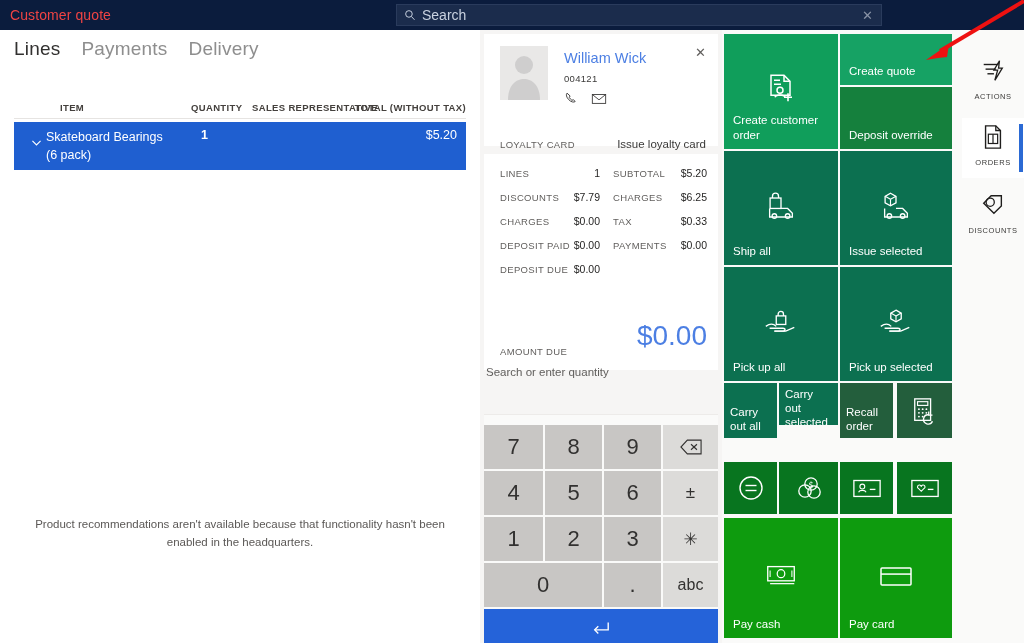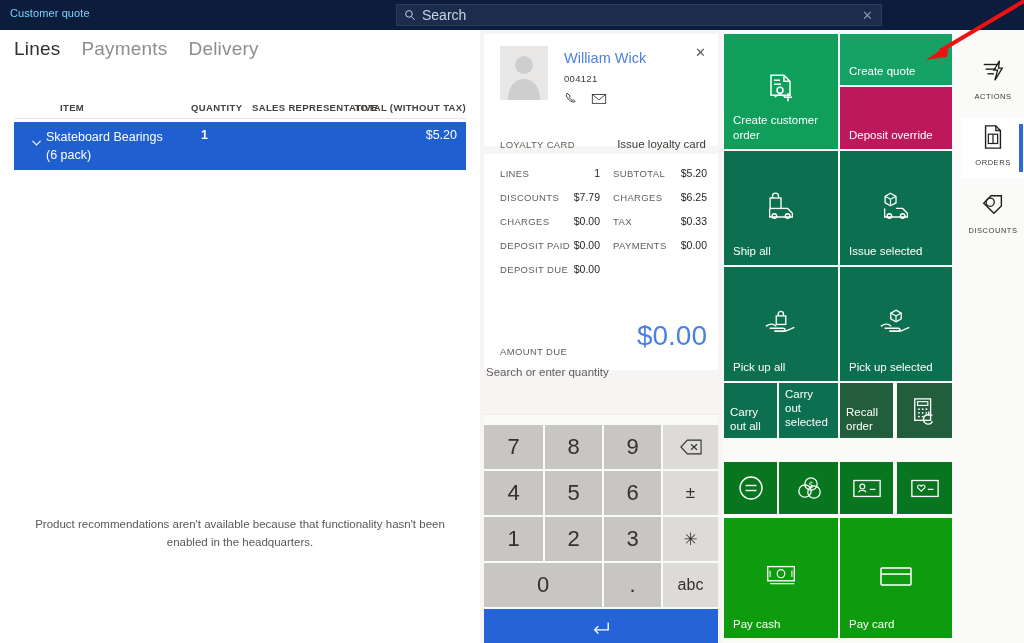--- a/index.html
+++ b/index.html
@@ -11,21 +11,21 @@
   }
   #app{ position:relative; width:1024px; height:643px; overflow:hidden; background:#fafaf9; }
 
   
   .titlebar{
     position:absolute; left:0; top:0; width:1024px; height:30px;
     background:#0b1c3d; color:#ffffff;
   }
   .titlebar .app-title{
     position:absolute; left:10px; top:7px;
-    font-size:11px; color:#7dd3fc; letter-spacing:.1px;
+    font-size:14px; color:#ef4444; letter-spacing:.1px;
   }
   .searchbox{
     position:absolute; left:396px; top:4px; width:486px; height:22px;
     background:#1b2c4c; border:1px solid #2a3b5c;
     display:flex; align-items:center;
   }
   .searchbox .mag{ margin-left:7px; width:12px; height:12px; display:block; }
   .searchbox .sph{ margin-left:6px; font-size:14px; color:#c9d2e0; }
   .searchbox .clearx{
     position:absolute; right:8px; top:3px; font-size:13px; color:#8a94a6; line-height:16px;
@@ -329,21 +329,21 @@
         <line x1="24" y1="21" x2="24" y2="29" stroke="#fff" stroke-width="1.6"></line>
         <line x1="20" y1="25" x2="28" y2="25" stroke="#fff" stroke-width="1.6"></line>
       </svg>
       <div class="tl-label">Create customer order</div>
     </div>
 
     <div class="tile" style="left:118px; top:4px; width:112px; height:51px; background:#16A264;">
       <div class="tl-label">Create quote</div>
     </div>
 
-    <div class="tile" style="left:118px; top:57px; width:112px; height:62px; background:#be185d;">
+    <div class="tile" style="left:118px; top:57px; width:112px; height:62px; background:#15803d;">
       <div class="tl-label">Deposit override</div>
     </div>
 
     <div class="tile" style="left:2px; top:121px; width:114px; height:114px; background:#0C7050;">
       <svg class="tl-ico" width="36" height="30" viewBox="0 0 38 30">
         <path d="M10 7 v-2 a3.2 3.2 0 0 1 6.4 0 v2" fill="none" stroke="#fff" stroke-width="1.4"></path>
         <rect x="7.5" y="7" width="11.5" height="11" fill="none" stroke="#fff" stroke-width="1.4"></rect>
         <path d="M19 18 h7 l5 5 v4 h-24 v-9" fill="none" stroke="#fff" stroke-width="1.4"></path>
         <circle cx="12" cy="26" r="2.4" fill="none" stroke="#fff" stroke-width="1.4"></circle>
         <circle cx="26" cy="26" r="2.4" fill="none" stroke="#fff" stroke-width="1.4"></circle>
@@ -385,21 +385,21 @@
         <path d="M8 22 h14 c3 0 3 3 0 3 h-9" fill="none" stroke="#fff" stroke-width="1.4"></path>
         <path d="M13 25 h12 l9-4" fill="none" stroke="#fff" stroke-width="1.4"></path>
       </svg>
       <div class="tl-label">Pick up selected</div>
     </div>
 
     <div class="tile" style="left:2px; top:353px; width:53px; height:55px; background:#0C7050;">
       <div class="tl-label" style="left:6px; bottom:5px; line-height:14px;">Carry out all</div>
     </div>
 
-    <div class="tile" style="left:57px; top:353px; width:59px; height:55px; background:#0C7050;text-decoration:underline;">
+    <div class="tile" style="left:57px; top:353px; width:59px; height:42px; background:#0C7050;text-decoration:underline;">
       <div class="tl-label" style="left:6px; top:4px; bottom:auto; line-height:14px;">Carry out selected</div>
     </div>
 
     <div class="tile" style="left:118px; top:353px; width:53px; height:55px; background:#235E3C;">
       <div class="tl-label" style="left:6px; bottom:5px; line-height:14px;">Recall order</div>
     </div>
 
     <div class="tile" style="left:175px; top:353px; width:55px; height:55px; background:#235E3C;">
       <svg class="tl-ico small" width="28" height="28" viewBox="0 0 30 30">
         <rect x="4" y="2" width="17" height="23" fill="none" stroke="#fff" stroke-width="1.4"></rect>

